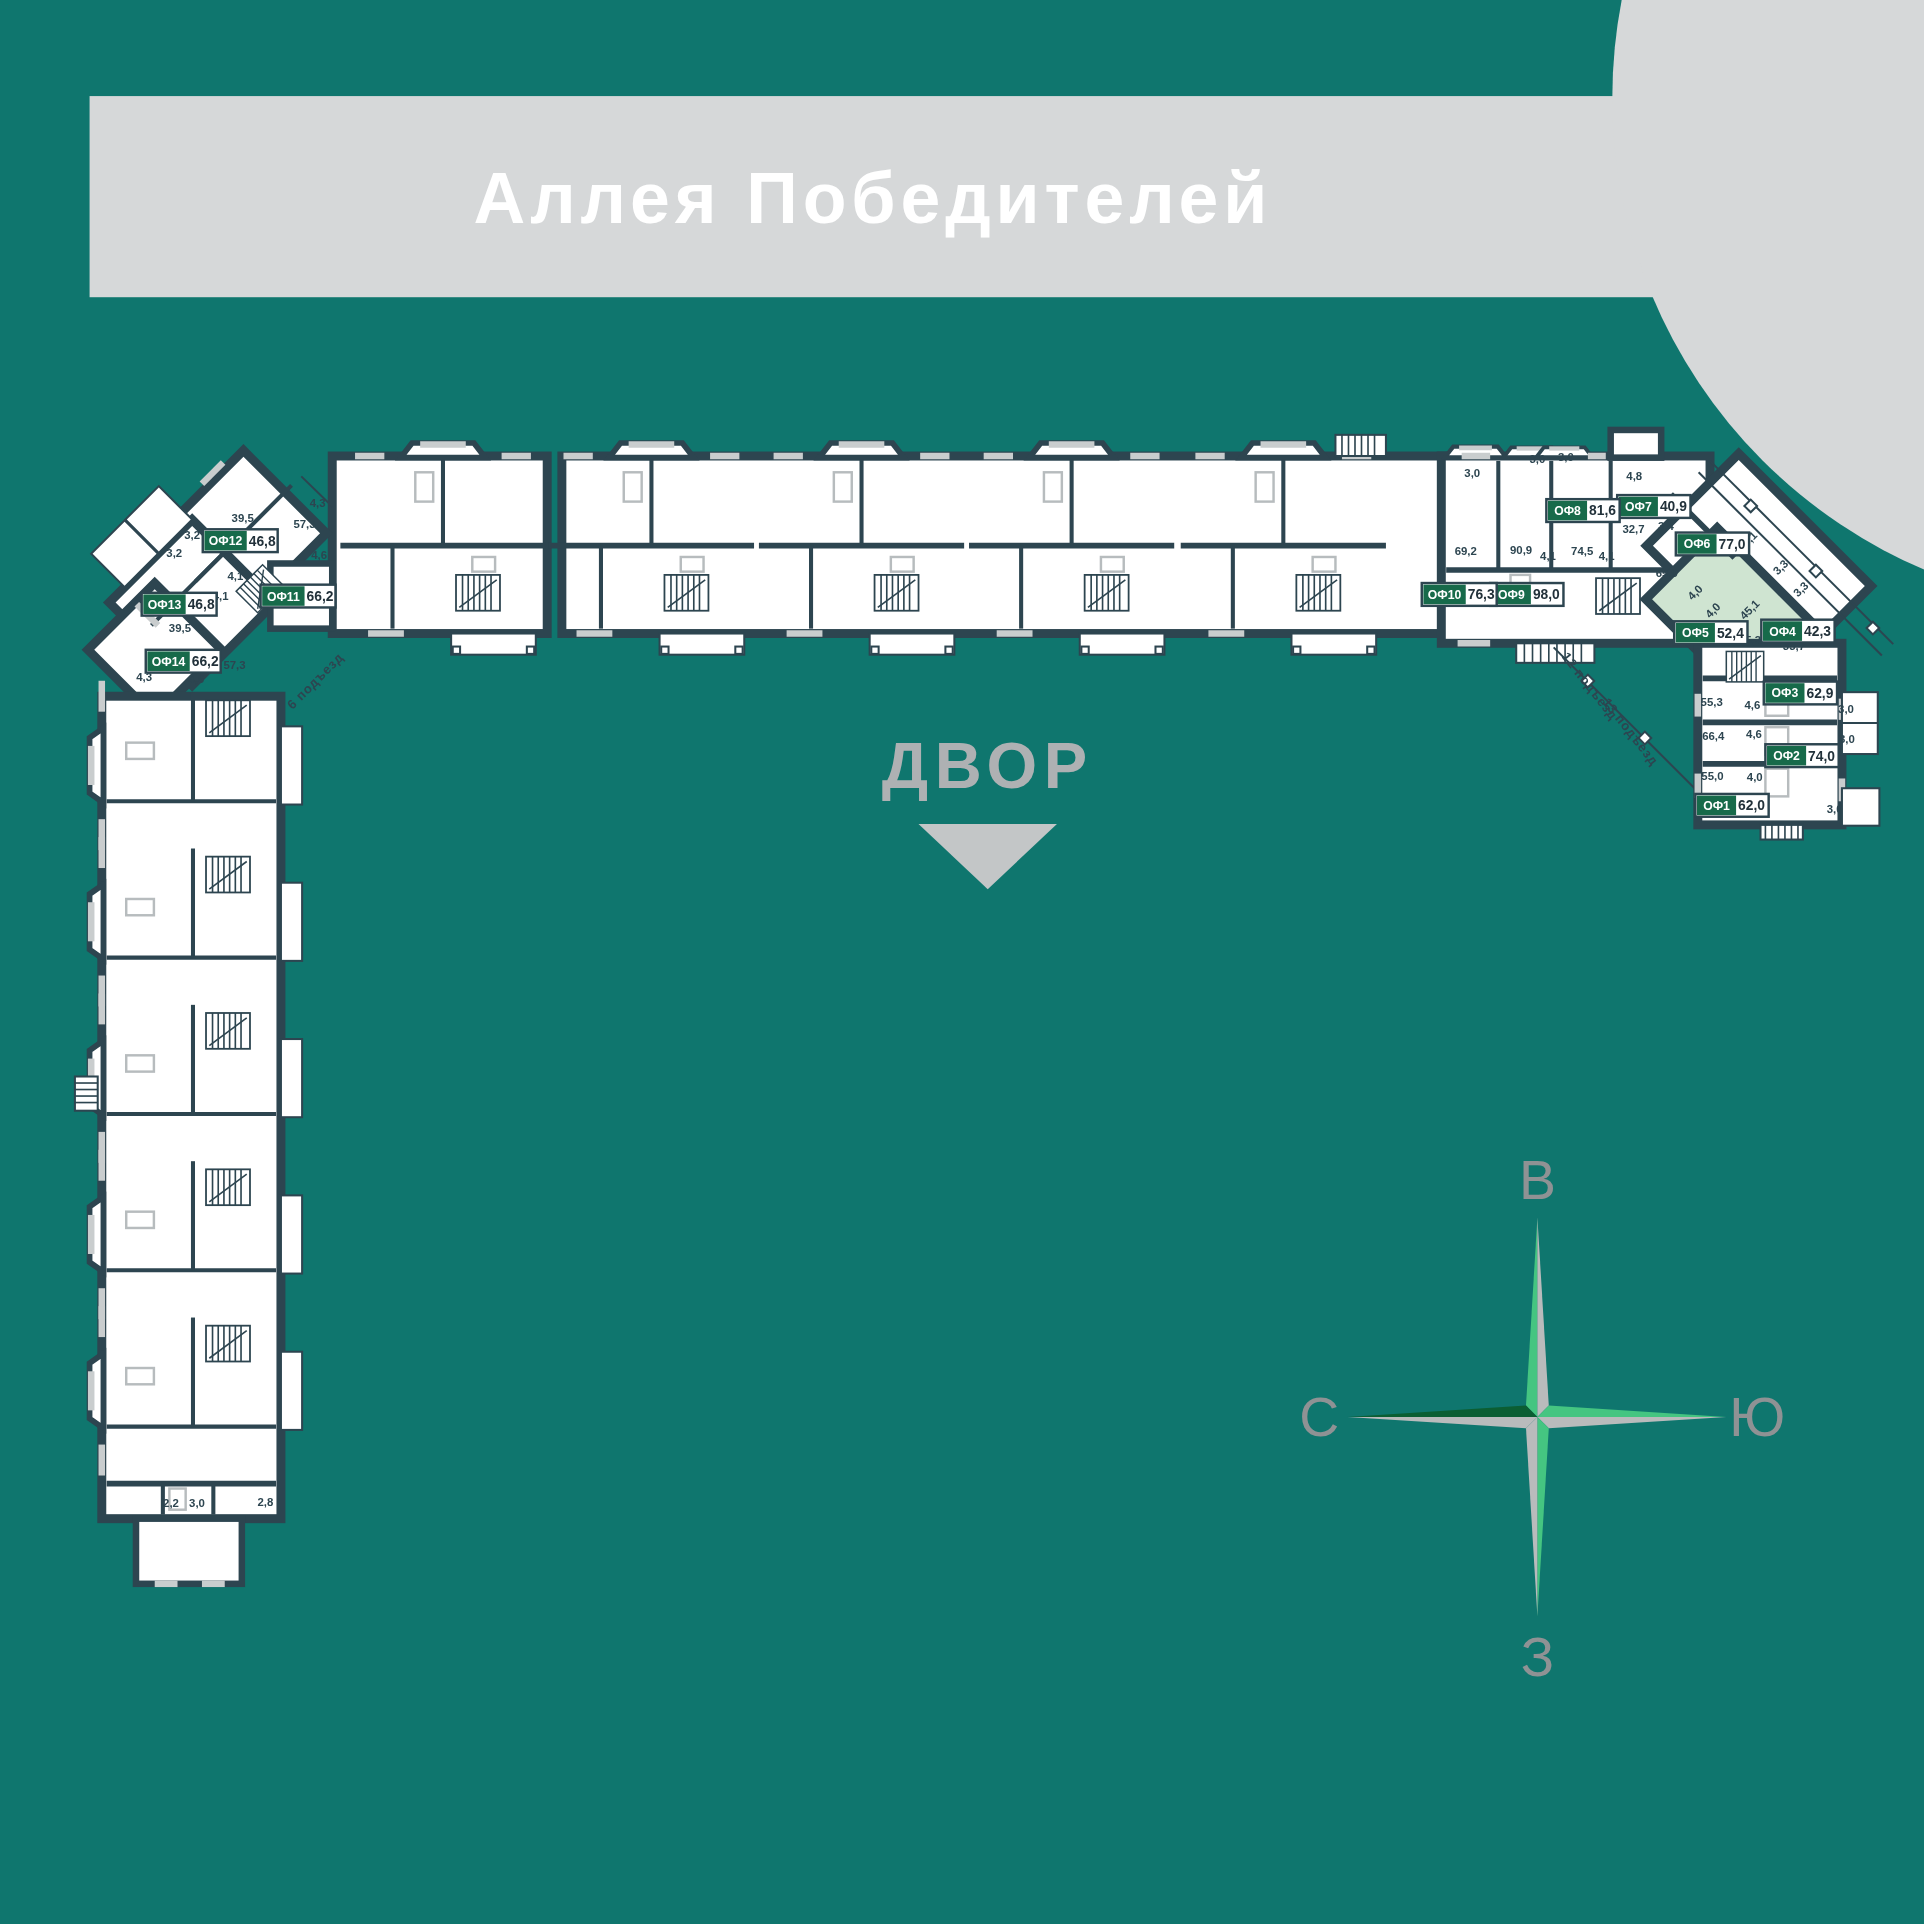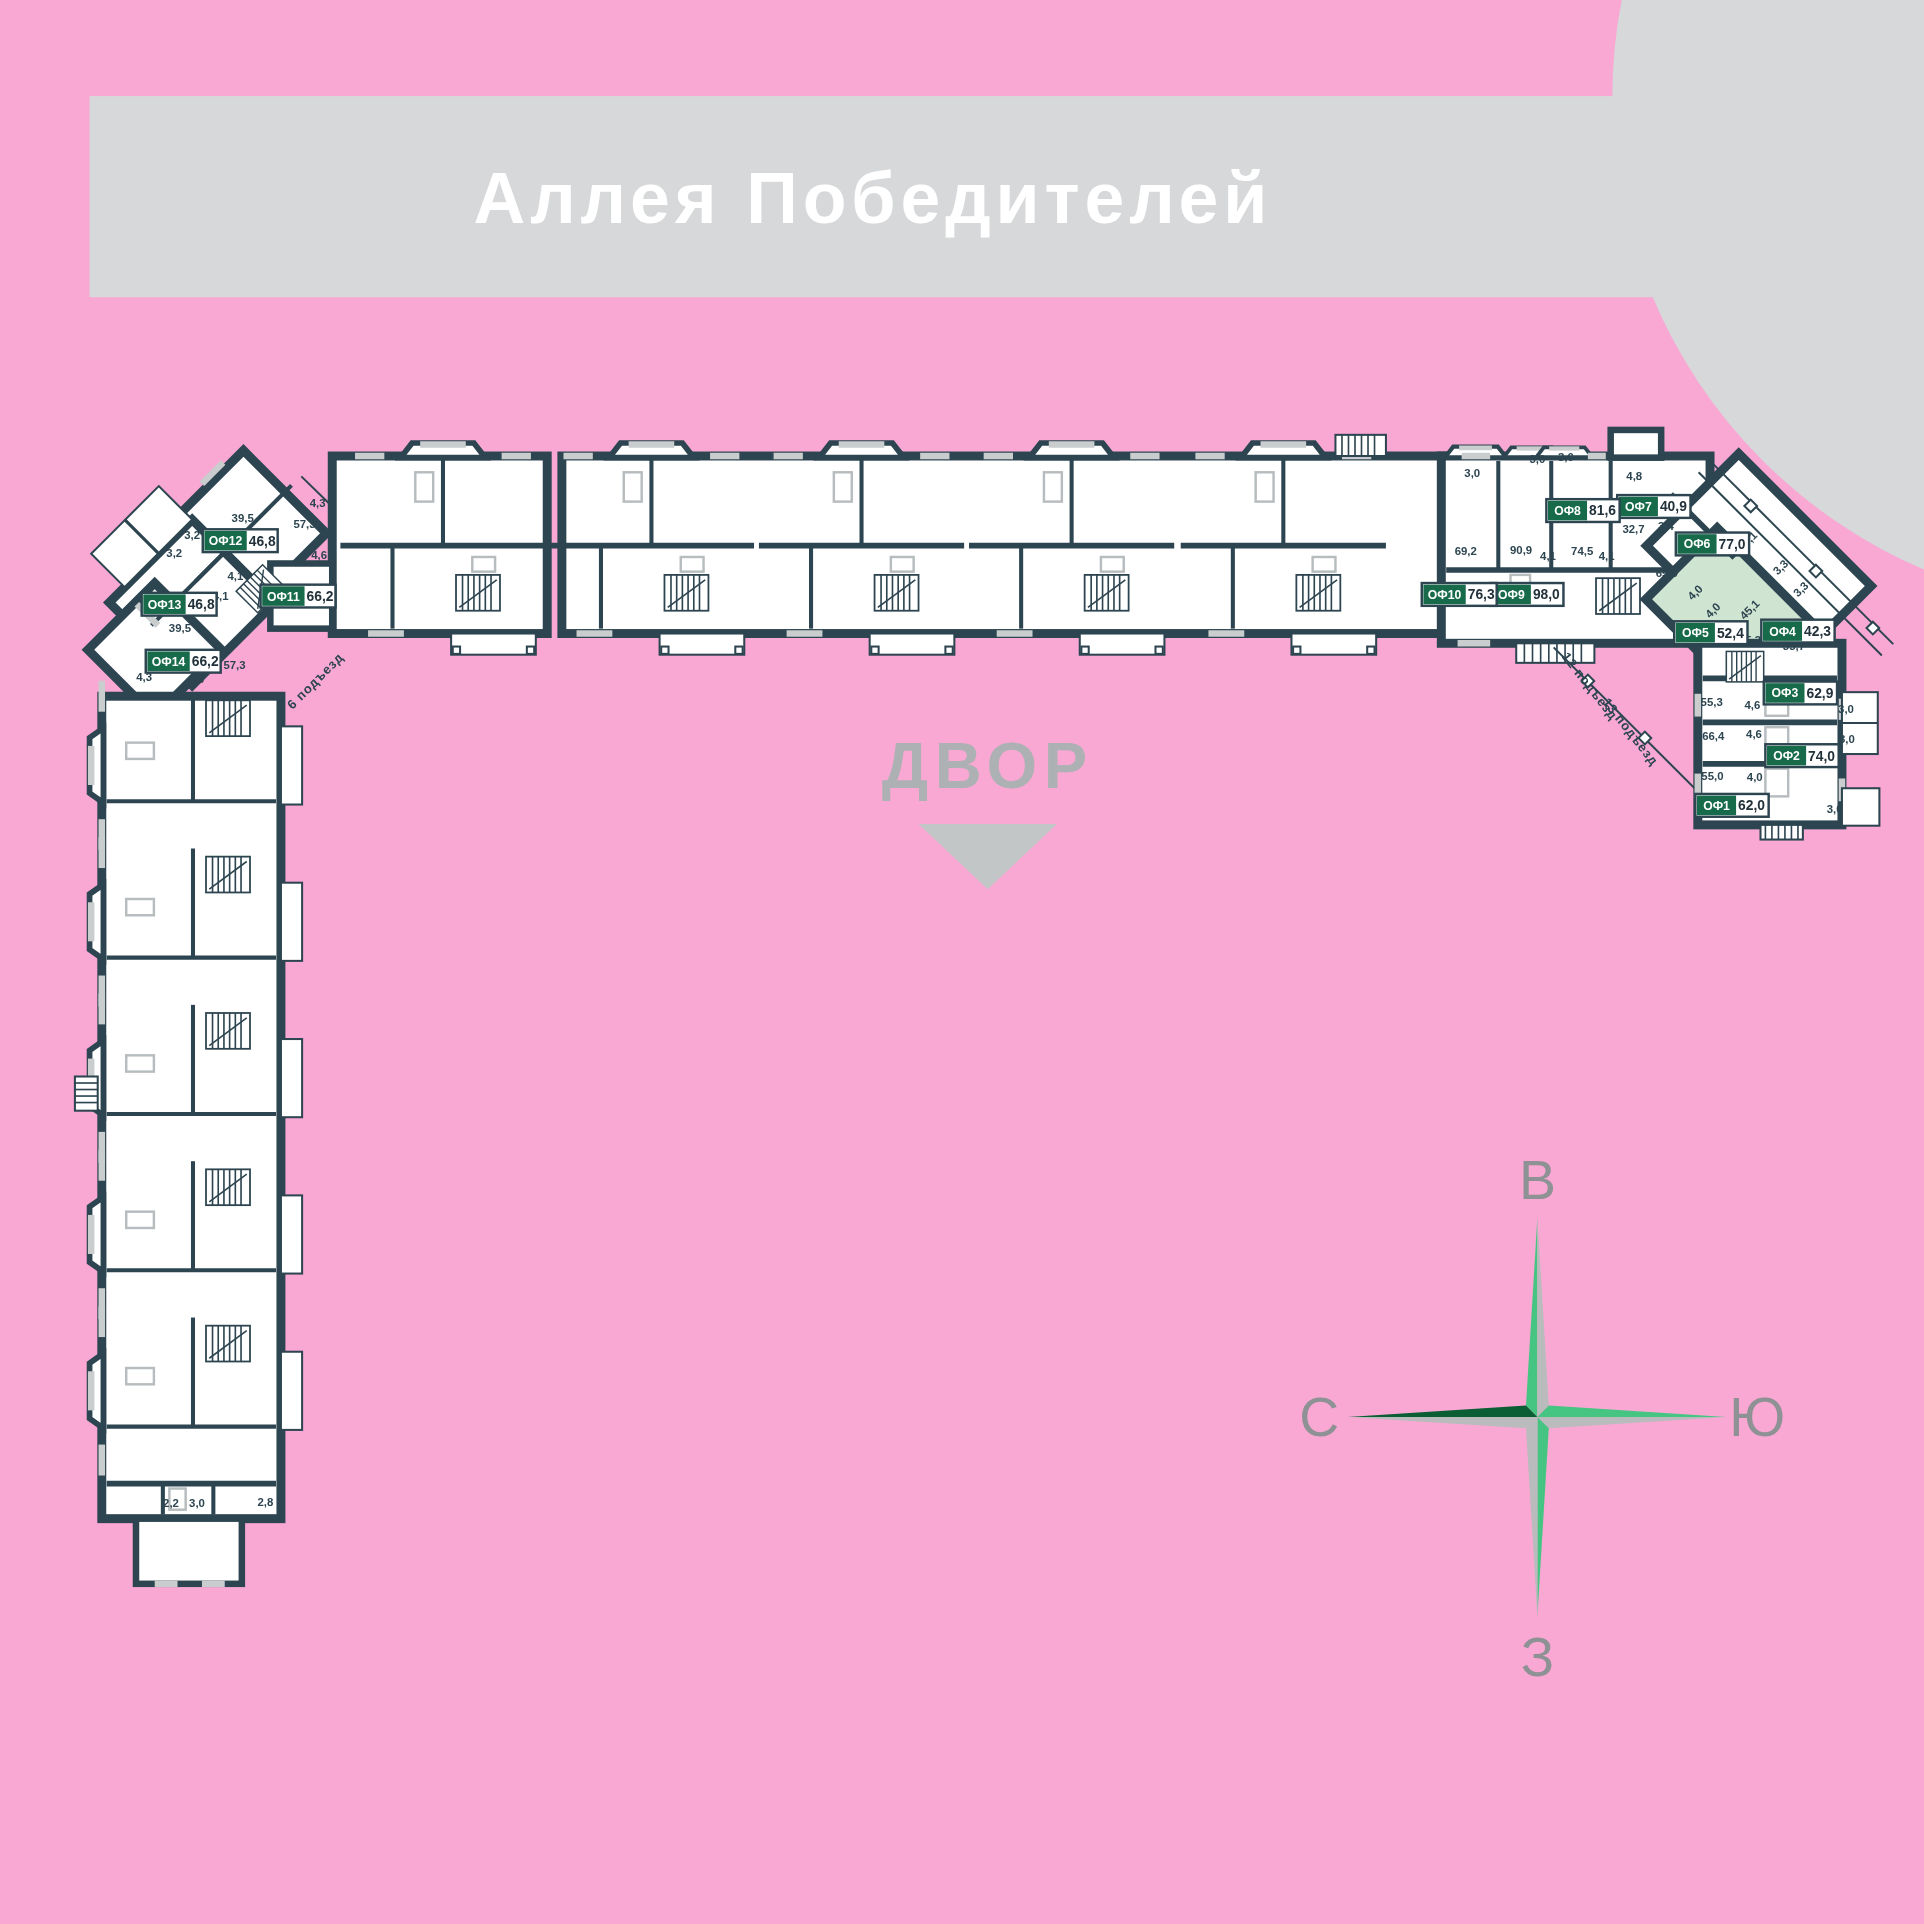--- a/index.html
+++ b/index.html
@@ -1,16 +1,16 @@
 <!DOCTYPE html>
 <html style="font-size:13px"><head>
 <meta charset="utf-8">
 <style>
   html,body{margin:0;padding:0;background:#ffffff;}
-  .page{width:1925px;height:1925px;position:relative;background:#f9a8d4;overflow:hidden;
+  .page{width:1925px;height:1925px;position:relative;background:#0f766e;overflow:hidden;
         font-family:"Liberation Sans",sans-serif;}
   svg{display:block;}
   .room{fill:#ffffff;stroke:#2d4550;stroke-width:11;stroke-linejoin:miter;}
   .room8{fill:#ffffff;stroke:#2d4550;stroke-width:8;}
   .green{fill:#cfe4d1;stroke:#2d4550;stroke-width:11;}
   .iw{stroke:#2d4550;stroke-width:5;fill:none;}
   .iw6{stroke:#2d4550;stroke-width:7;fill:none;}
   .bayp{fill:#ffffff;stroke:#2d4550;stroke-width:7;}
   .rail{fill:#ffffff;stroke:#2d4550;stroke-width:2.5;}
   .railn{fill:none;stroke:#2d4550;stroke-width:2.5;}

